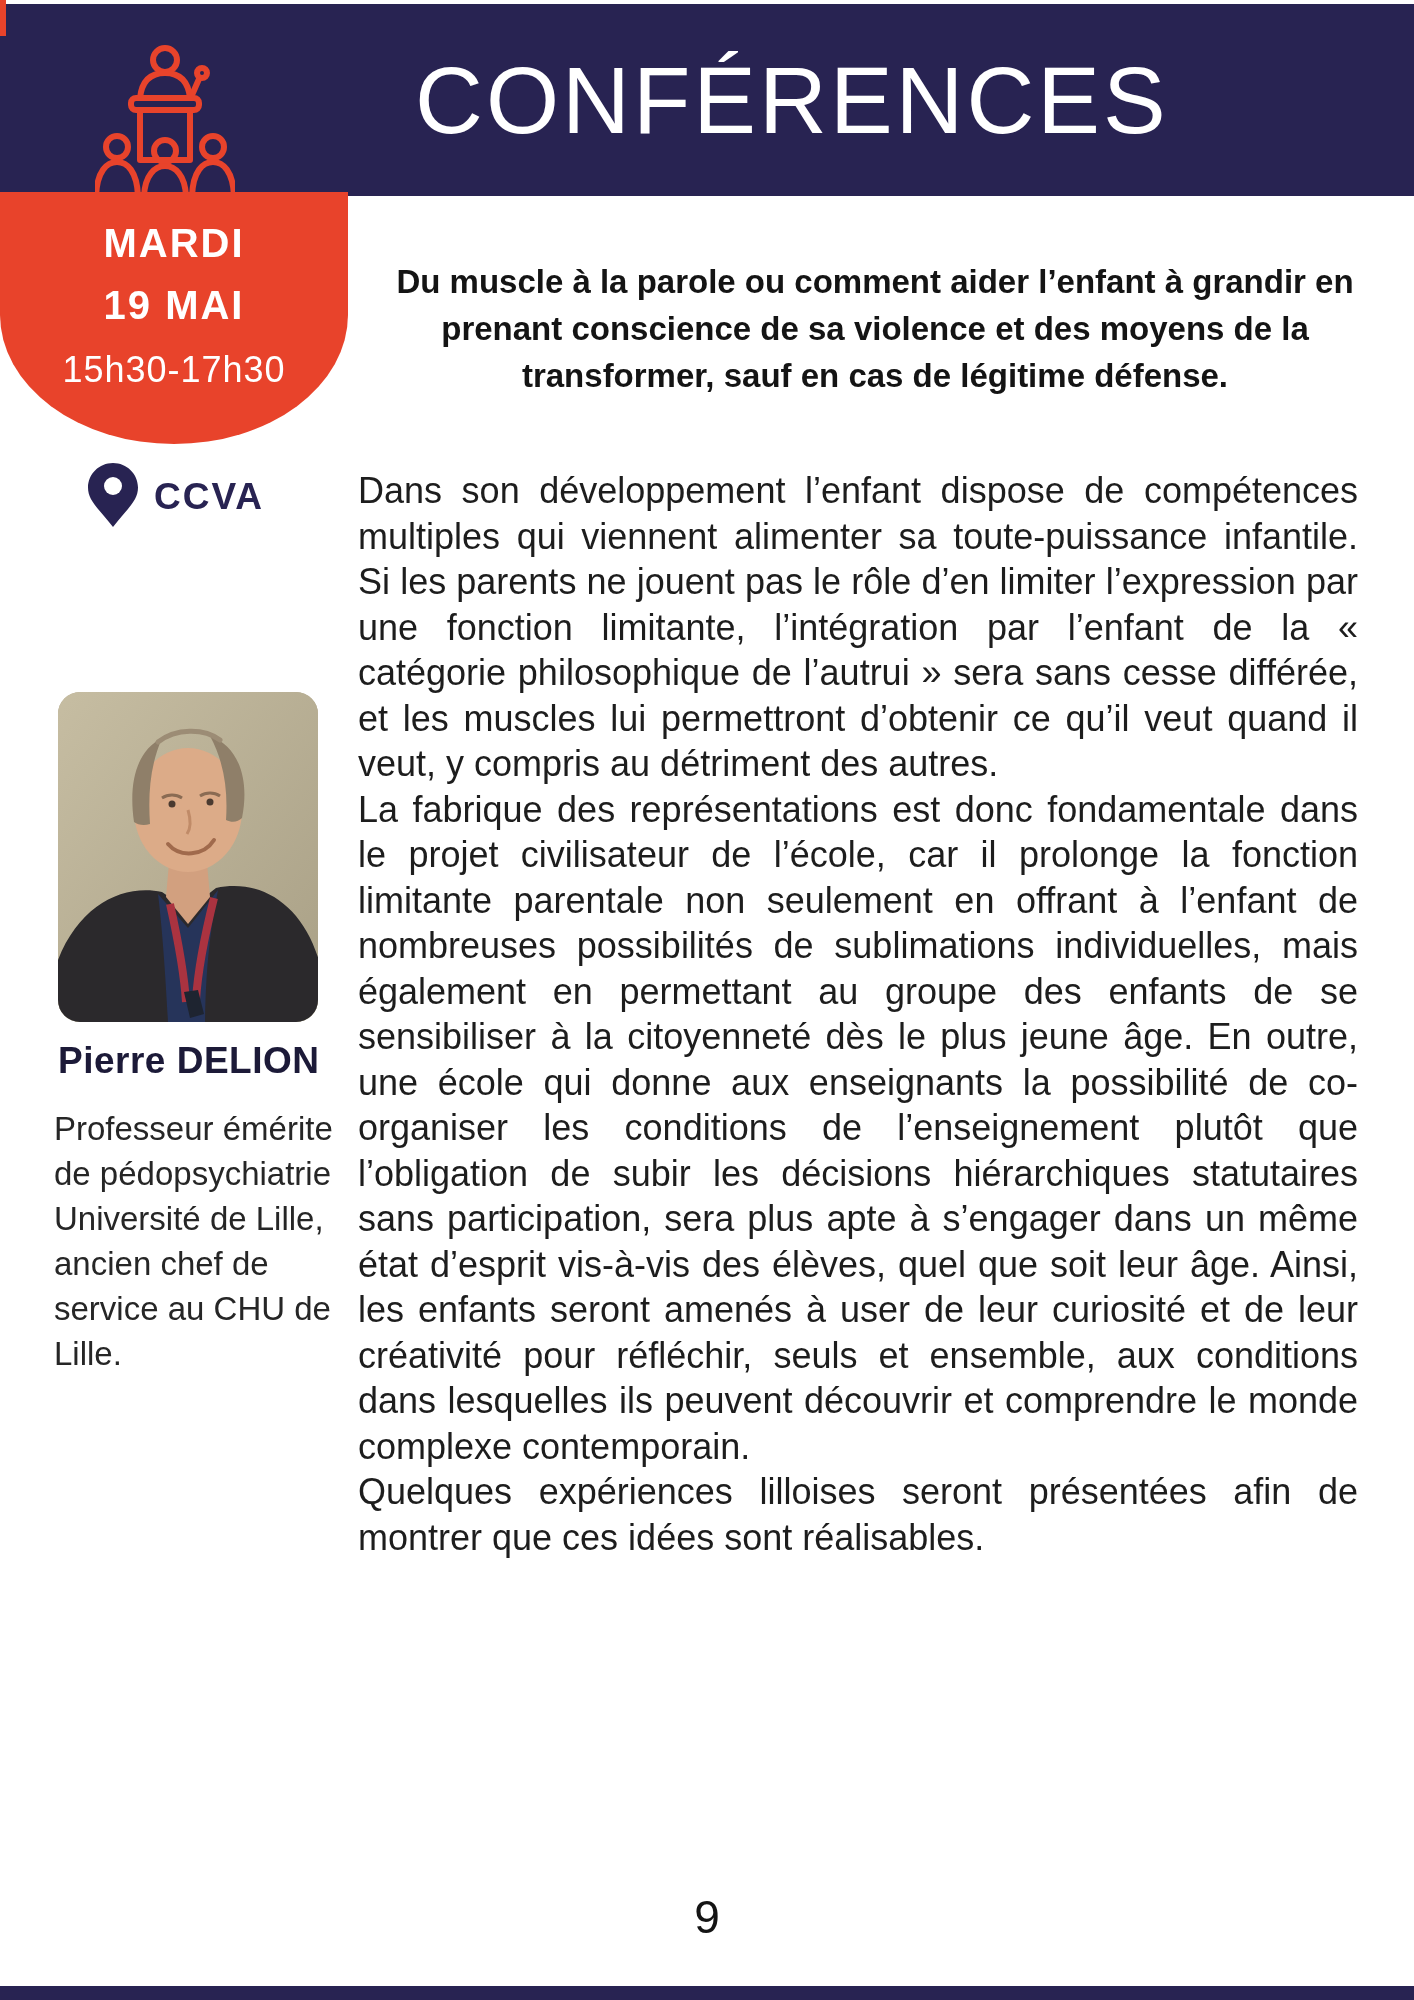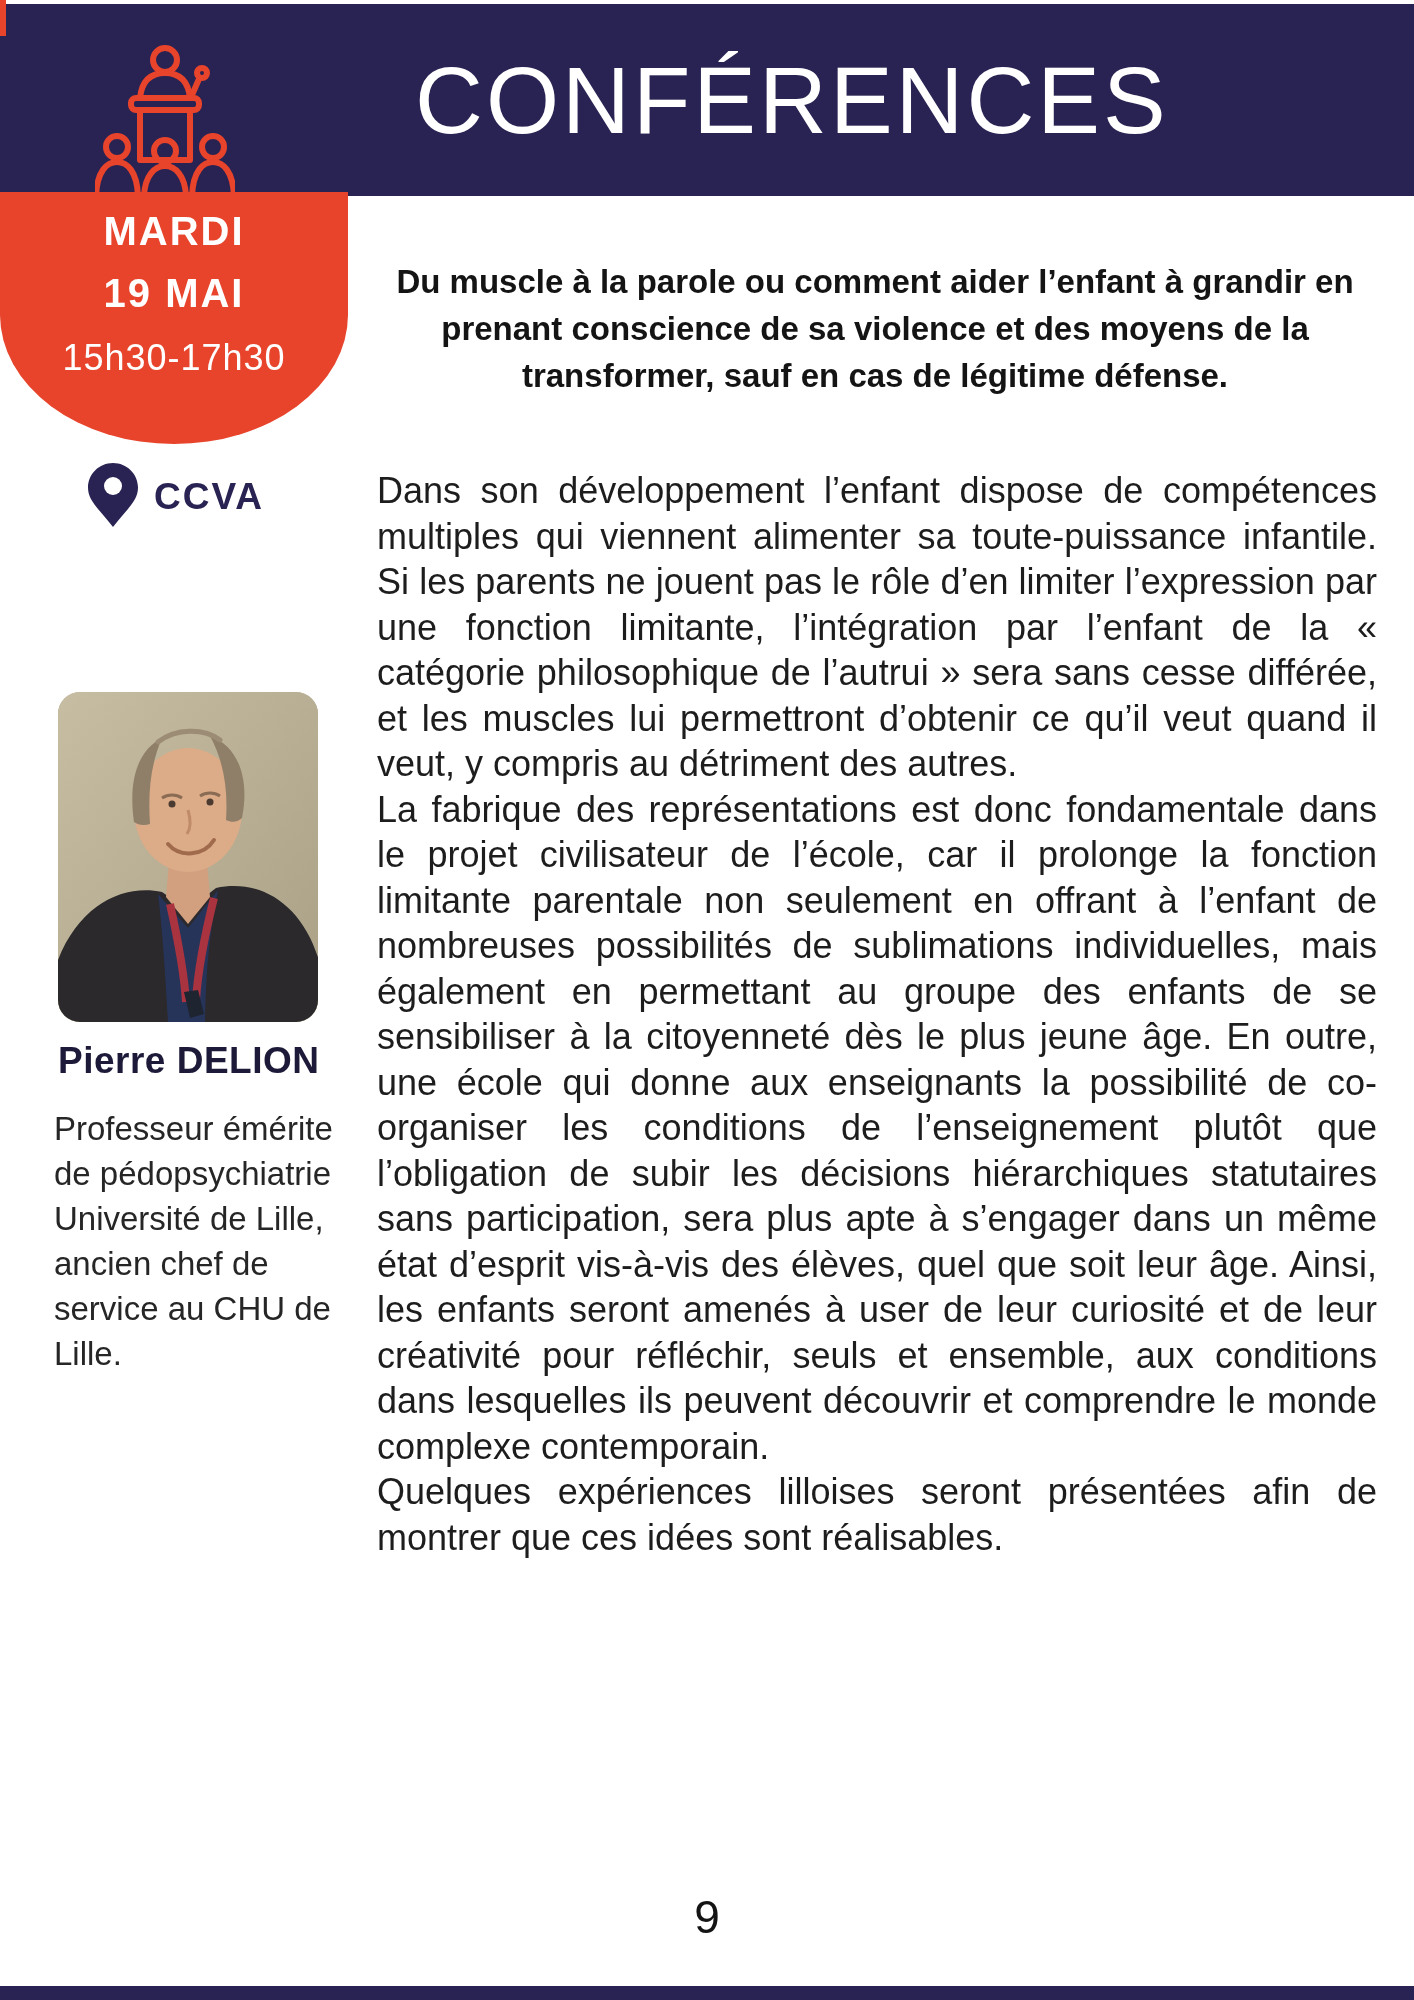--- a/index.html
+++ b/index.html
@@ -28,21 +28,21 @@
   }
   .corner-accent{
     position:absolute;left:0;top:0;width:6px;height:36px;
     background:var(--red);
   }
   
   .date-badge{
     position:absolute;left:0;top:192px;width:348px;height:252px;
     background:var(--red);
     border-radius:0 0 175px 175px / 0 0 130px 130px;
-    color:#ffffff;text-align:center;padding-top:8px;
+    color:#ffffff;text-align:center;padding-top:20px;
   }
   .badge-day,.badge-date{
     font-weight:700;font-size:40px;line-height:62px;letter-spacing:2px;
   }
   .badge-time{
     font-weight:400;font-size:36px;line-height:60px;margin-top:4px;letter-spacing:1px;
   }
   
   .location{
     position:absolute;left:88px;top:463px;
@@ -65,21 +65,21 @@
     position:absolute;left:54px;top:1106px;width:290px;
     font-size:33px;line-height:45px;color:#262626;
   }
   
   .talk-title{
     position:absolute;left:360px;top:258px;width:1030px;
     text-align:center;font-size:33px;font-weight:700;line-height:47px;
     color:#141414;
   }
   .talk-body{
-    position:absolute;left:377px;top:468px;width:1000px;
+    position:absolute;left:358px;top:468px;width:1000px;
     font-size:36px;line-height:45.5px;text-align:justify;color:#1d1d1d;
   }
   .talk-body p{margin:0;}
   
   .page-number{
     position:absolute;left:0;top:1890px;width:1414px;
     text-align:center;font-size:46px;color:#141414;
   }
   .bottom-bar{
     position:absolute;left:0;bottom:0;width:1414px;height:14px;

